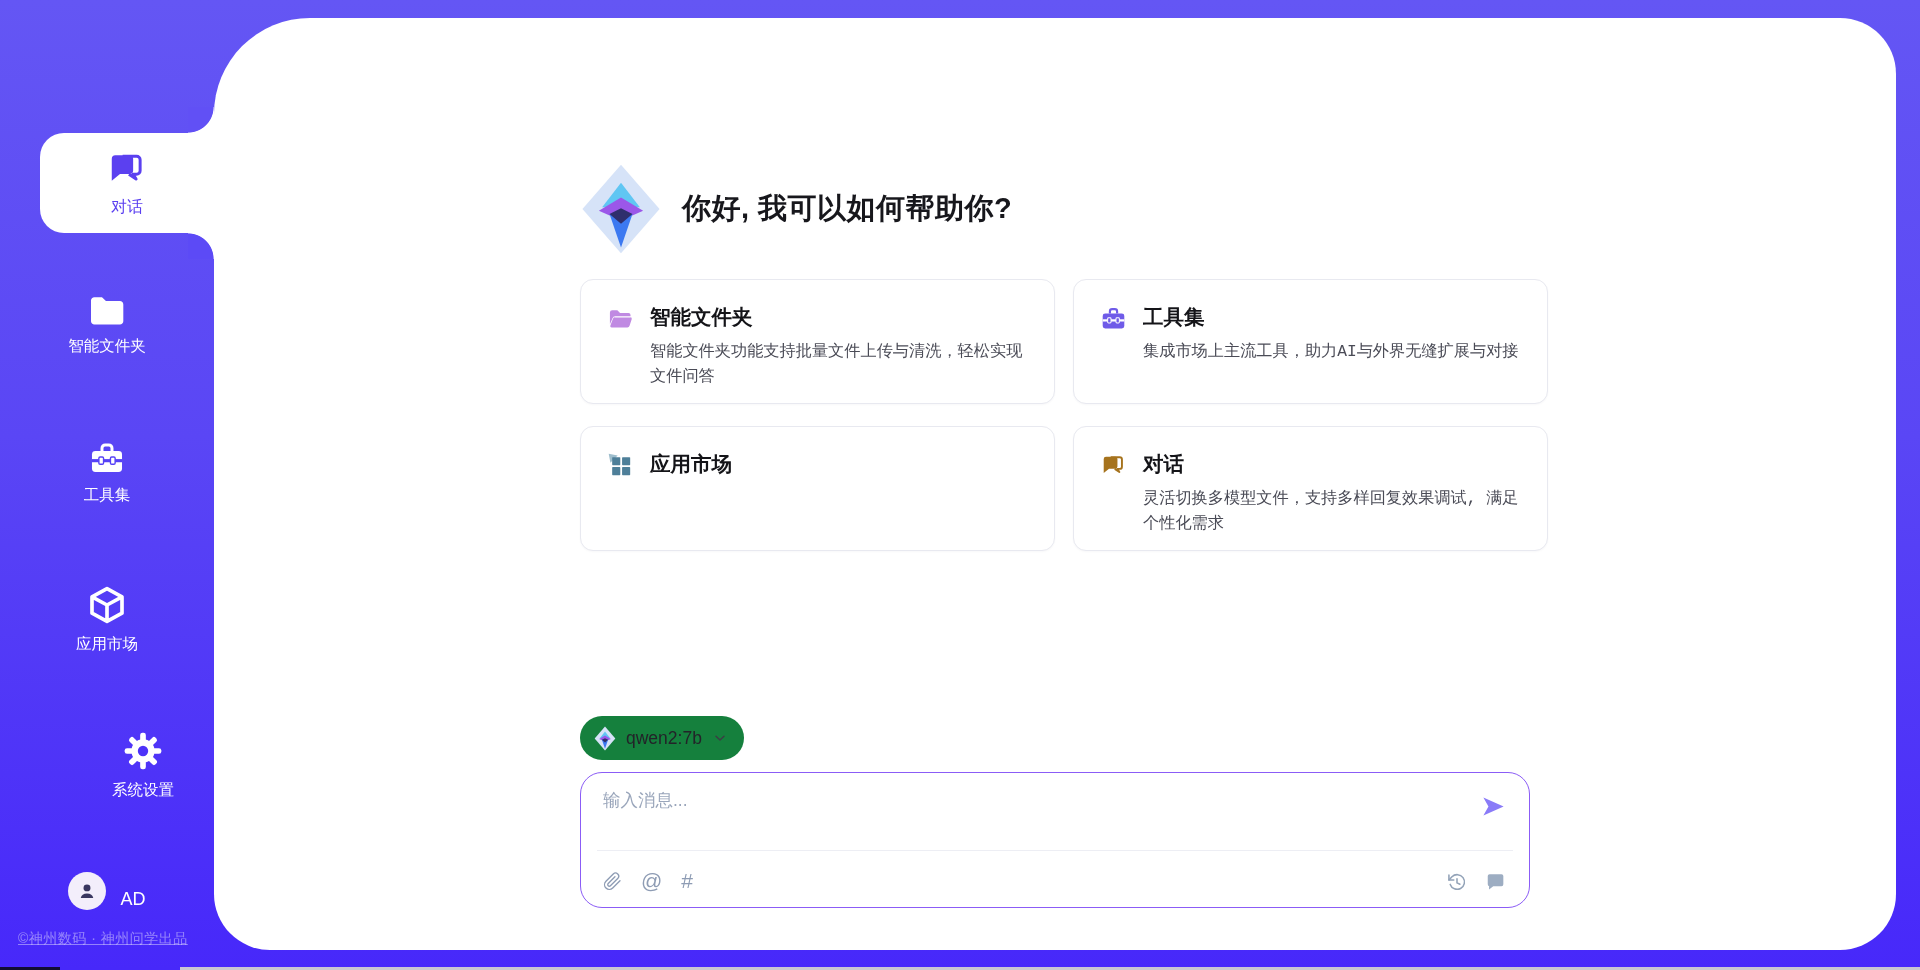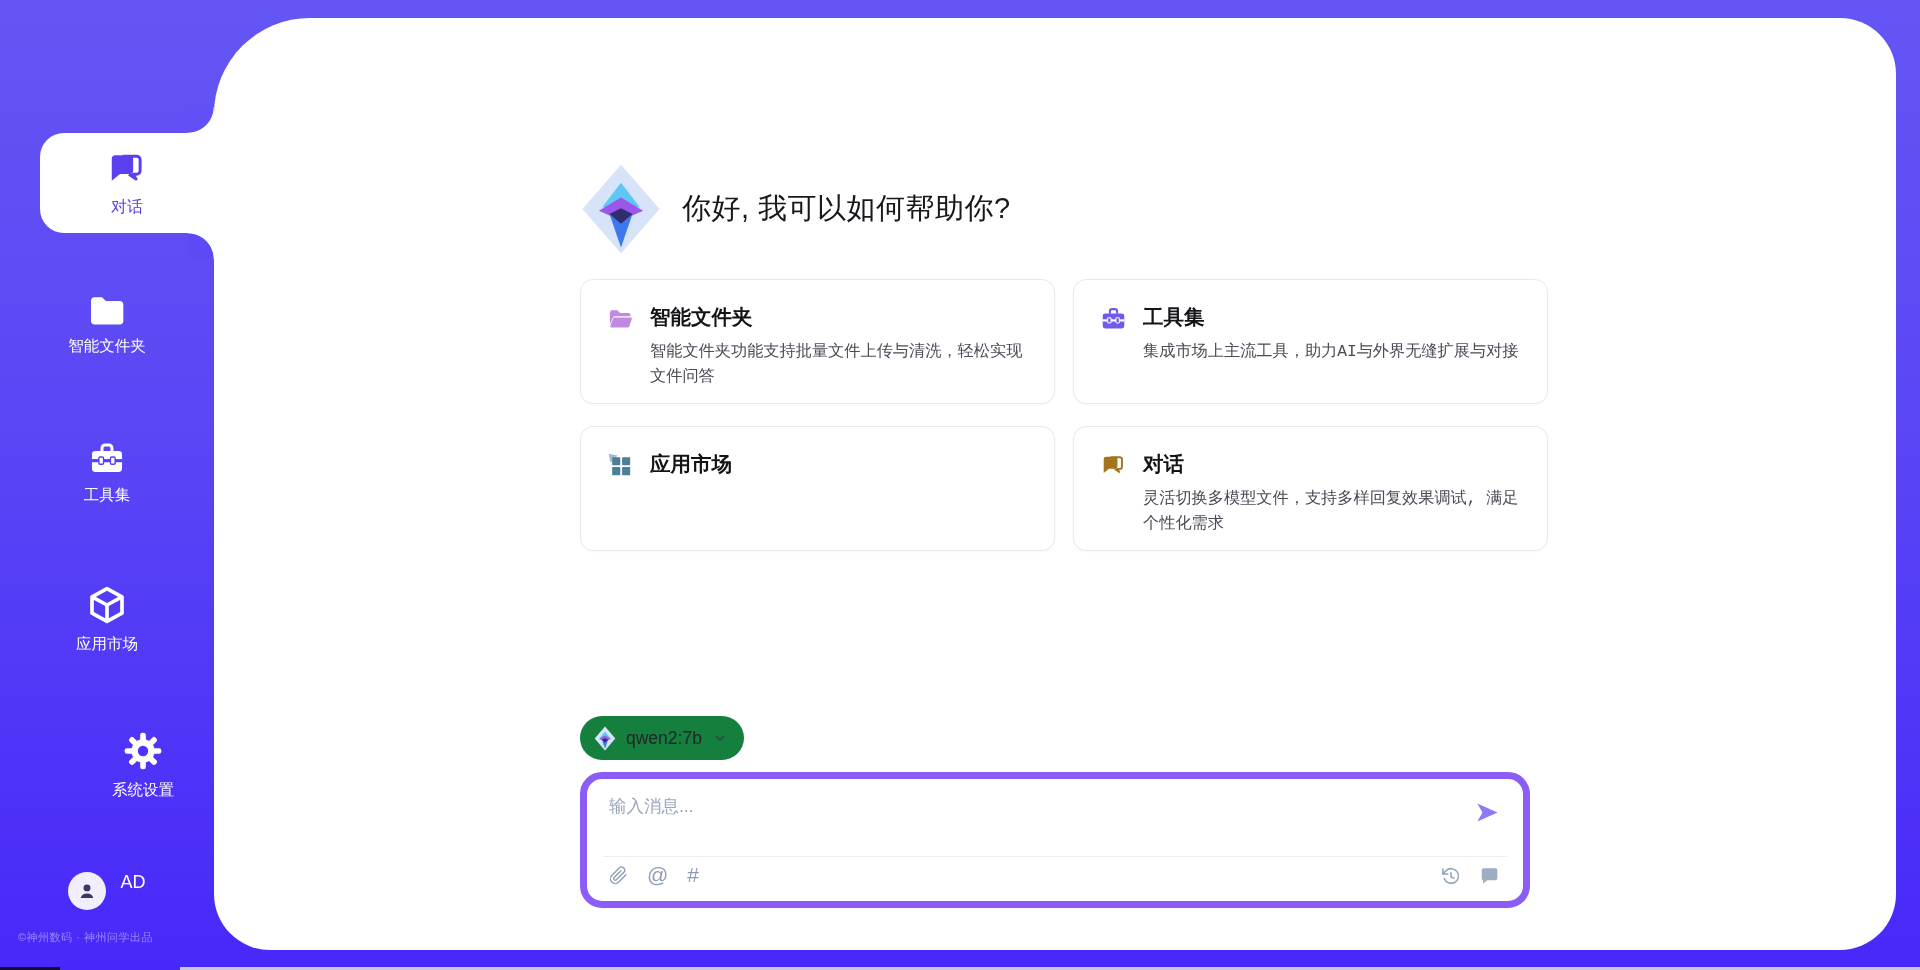--- a/index.html
+++ b/index.html
@@ -29,51 +29,51 @@
   .tab { position:absolute; left:40px; top:133px; width:174px; height:100px;
          background:#fff; border-radius:24px 0 0 24px; z-index:2; cursor:pointer;
          display:flex; flex-direction:column; align-items:center; justify-content:center; gap:7px; }
   .tab::before { content:""; position:absolute; right:0; top:-26px; width:26px; height:26px;
          background:radial-gradient(circle 26px at 0 0,#6150f5 0 25.2px,#fff 26px); }
   .tab::after  { content:""; position:absolute; right:0; bottom:-26px; width:26px; height:26px;
          background:radial-gradient(circle 26px at 0 100%,#5c4af6 0 25.2px,#fff 26px); }
   .tab .nav-label { color:#5b40f0; font-size:16px; font-weight:500; }
 
   .user-row { position:absolute; left:0; top:872px; width:214px; display:flex;
-              align-items:flex-start; justify-content:center; gap:14px; cursor:pointer; }
+              align-items:flex-end; justify-content:center; gap:14px; cursor:pointer; }
   .avatar { width:38px; height:38px; border-radius:50%; background:#f3eefb;
             display:flex; align-items:center; justify-content:center; }
   .user-name { color:#fff; font-size:18px; font-weight:500; }
   .side-footer { position:absolute; left:18px; top:930px; color:rgba(255,255,255,.42);
-                 font-size:11px; letter-spacing:.5px; white-space:nowrap; }
+                 font-size:14px; letter-spacing:.5px; white-space:nowrap;text-decoration:underline; }
 
   
   .panel { position:absolute; left:214px; top:18px; right:24px; bottom:20px;
            background:#fff; border-radius:96px 56px 56px 56px; z-index:1; }
   .content { position:absolute; left:50%; transform:translateX(-50%); width:950px; top:0; bottom:0; }
 
   .hero { position:absolute; top:145px; left:0; display:flex; align-items:center; gap:20px; }
-  .hero h1 { font-size:29px; font-weight:400; color:#17171c; letter-spacing:.5px; }
+  .hero h1 { font-size:29px; font-weight:700; color:#17171c; letter-spacing:.5px; }
 
   .cards { position:absolute; top:261px; left:0; width:100%;
            display:grid; grid-template-columns:1fr 1fr; column-gap:18px; row-gap:22px; }
   .card { height:125px; background:#fff; border:1px solid #e8e9f0; border-radius:13px;
           padding:23px 26px; display:flex; gap:16px; cursor:pointer;
           box-shadow:0 1px 2px rgba(30,30,60,.03); }
   .card-icon { flex:0 0 27px; margin-top:2px; }
   .card h3 { font-size:20.5px; font-weight:700; color:#141418; }
   .card p  { margin-top:9px; font-size:16.2px; line-height:25px; color:#4a4b56; width:378px;font-family:Liberation Mono, monospace; }
 
   .chip { position:absolute; top:698px; left:0; height:44px; border-radius:22px;
           background:#15803d; display:inline-flex; align-items:center; gap:10px;
           padding:0 16px 0 14px; cursor:pointer; }
   .chip-label { font-size:17.5px; color:#232329; }
 
   .composer { position:absolute; top:754px; left:0; right:0; height:136px;
-              border:7px solid #8b5cf6; border-radius:22px; background:#fff; }
+              border:1px solid #8b5cf6; border-radius:22px; background:#fff; }
   .composer textarea { position:absolute; left:22px; top:15px; right:64px; height:52px;
               border:none; outline:none; resize:none; font-size:17.5px; color:#33343c;
               font-family:"Liberation Sans","DejaVu Sans",sans-serif; background:transparent; }
   .composer textarea::placeholder { color:#9aa6bb; }
   .send-btn { position:absolute; top:20px; right:22px; background:none; border:none; cursor:pointer; }
   .comp-divider { position:absolute; left:16px; right:16px; top:77px; height:1px; background:#edeef4; }
   .tools-left { position:absolute; left:22px; bottom:15px; display:flex; align-items:center; gap:19px; }
   .tools-right { position:absolute; right:22px; bottom:14px; display:flex; align-items:center; gap:17px; }
   .glyph-btn { background:none; border:none; cursor:pointer; font-size:21px; color:#8e9cb4;
                line-height:22px; font-family:"Liberation Sans","DejaVu Sans",sans-serif; }

